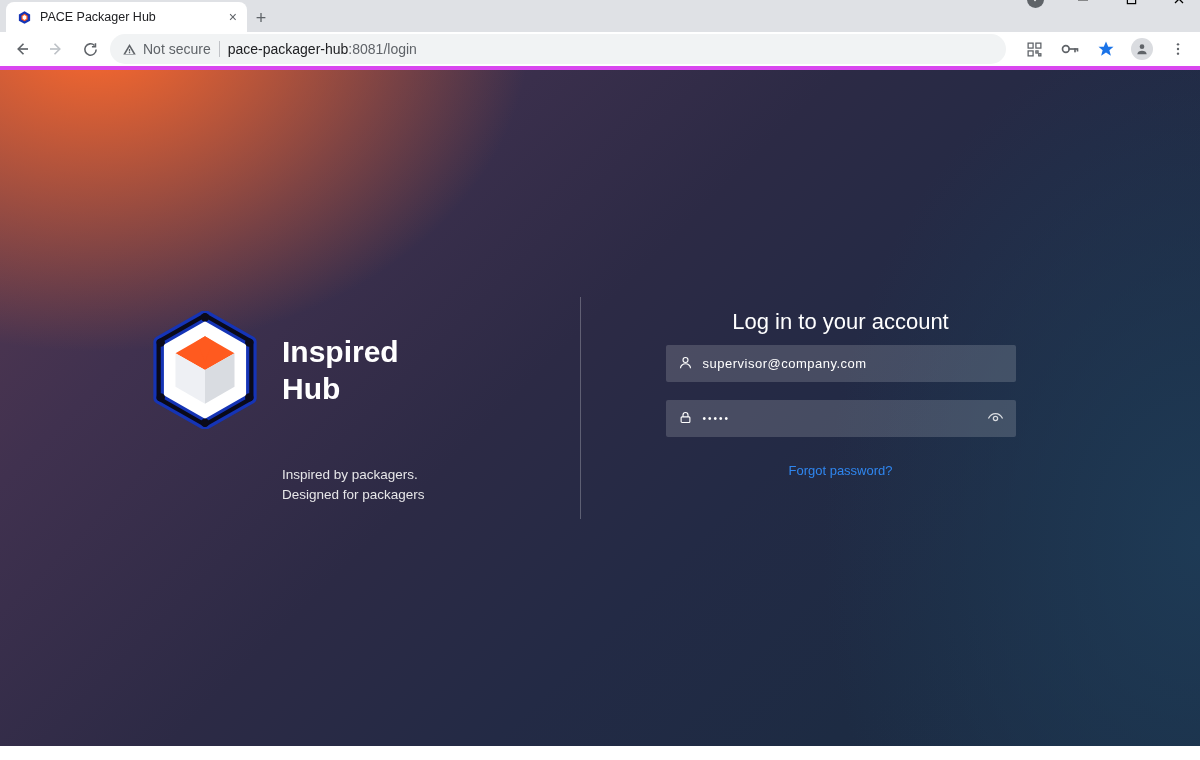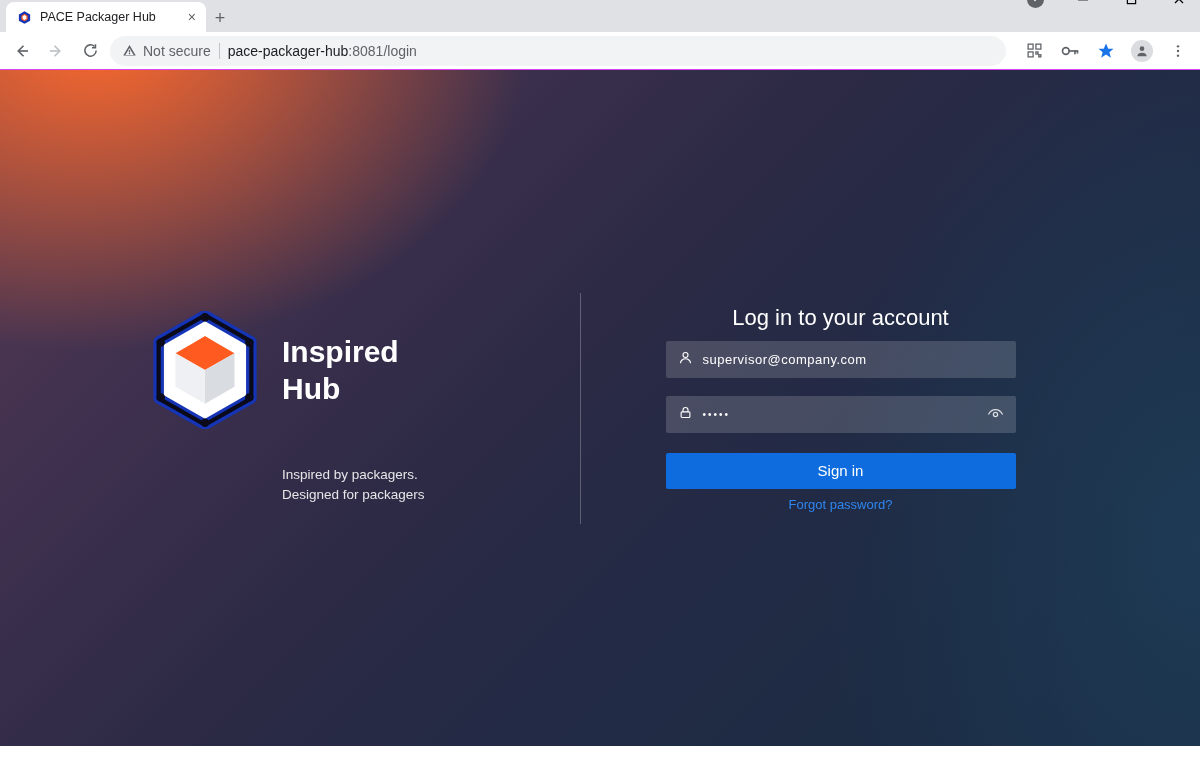--- a/index.html
+++ b/index.html
@@ -17,21 +17,21 @@
       height: 32px;
       background: #dfe1e5;
       display: flex;
       align-items: flex-end;
       padding-left: 6px;
       position: relative;
     }
     .tab {
       background: #fff;
       height: 30px;
-      width: 200px;
+      width: 241px;
       border-radius: 8px 8px 0 0;
       display: flex;
       align-items: center;
       padding: 0 10px;
       font-size: 12.5px;
       color: #202124;
       gap: 8px;
     }
     .tab .favicon { width:16px; height:16px; display:flex; align-items:center; justify-content:center; }
     .tab .tab-title { flex:1; white-space:nowrap; overflow:hidden; text-overflow:ellipsis; }
@@ -51,21 +51,21 @@
     .wc-circle {
       width:17px; height:17px; border-radius:50%; background:#5f6368;
       display:flex; align-items:center; justify-content:center;
     }
     .wc-circle svg { fill:#fff; }
 
     
     .addr-row {
       height: 38px;
       background: #fff;
-      border-bottom: 1px solid #d946ef;
+      border-bottom: 4px solid #d946ef;
       display: flex;
       align-items: center;
       padding: 3px 8px;
       gap: 6px;
     }
     .nav-btn { width:28px; height:28px; display:flex; align-items:center; justify-content:center; color:#5f6368; border-radius:50%; }
     .nav-btn.disabled { color:#bdc1c6; }
 
     .omnibox {
       flex: 1;
@@ -361,19 +361,18 @@
         </span>
         <span class="dots" style="flex:1">•••••</span>
         <span class="eye">
           <svg width="17" height="17" viewBox="0 0 24 24" fill="none" stroke="rgba(255,255,255,0.8)" stroke-width="1.8">
               <path d="M2 12s3.5-7 10-7 10 7 10 7"></path>
               <circle cx="12" cy="12" r="3"></circle>
             </svg>
         </span>
       </label>
 
-      <button class="signin-btn">Sign in</button>
 
       <a href="#" class="forgot">Forgot password?</a>
     </div>
 
   </div>
 </div>
 
 </body></html>

